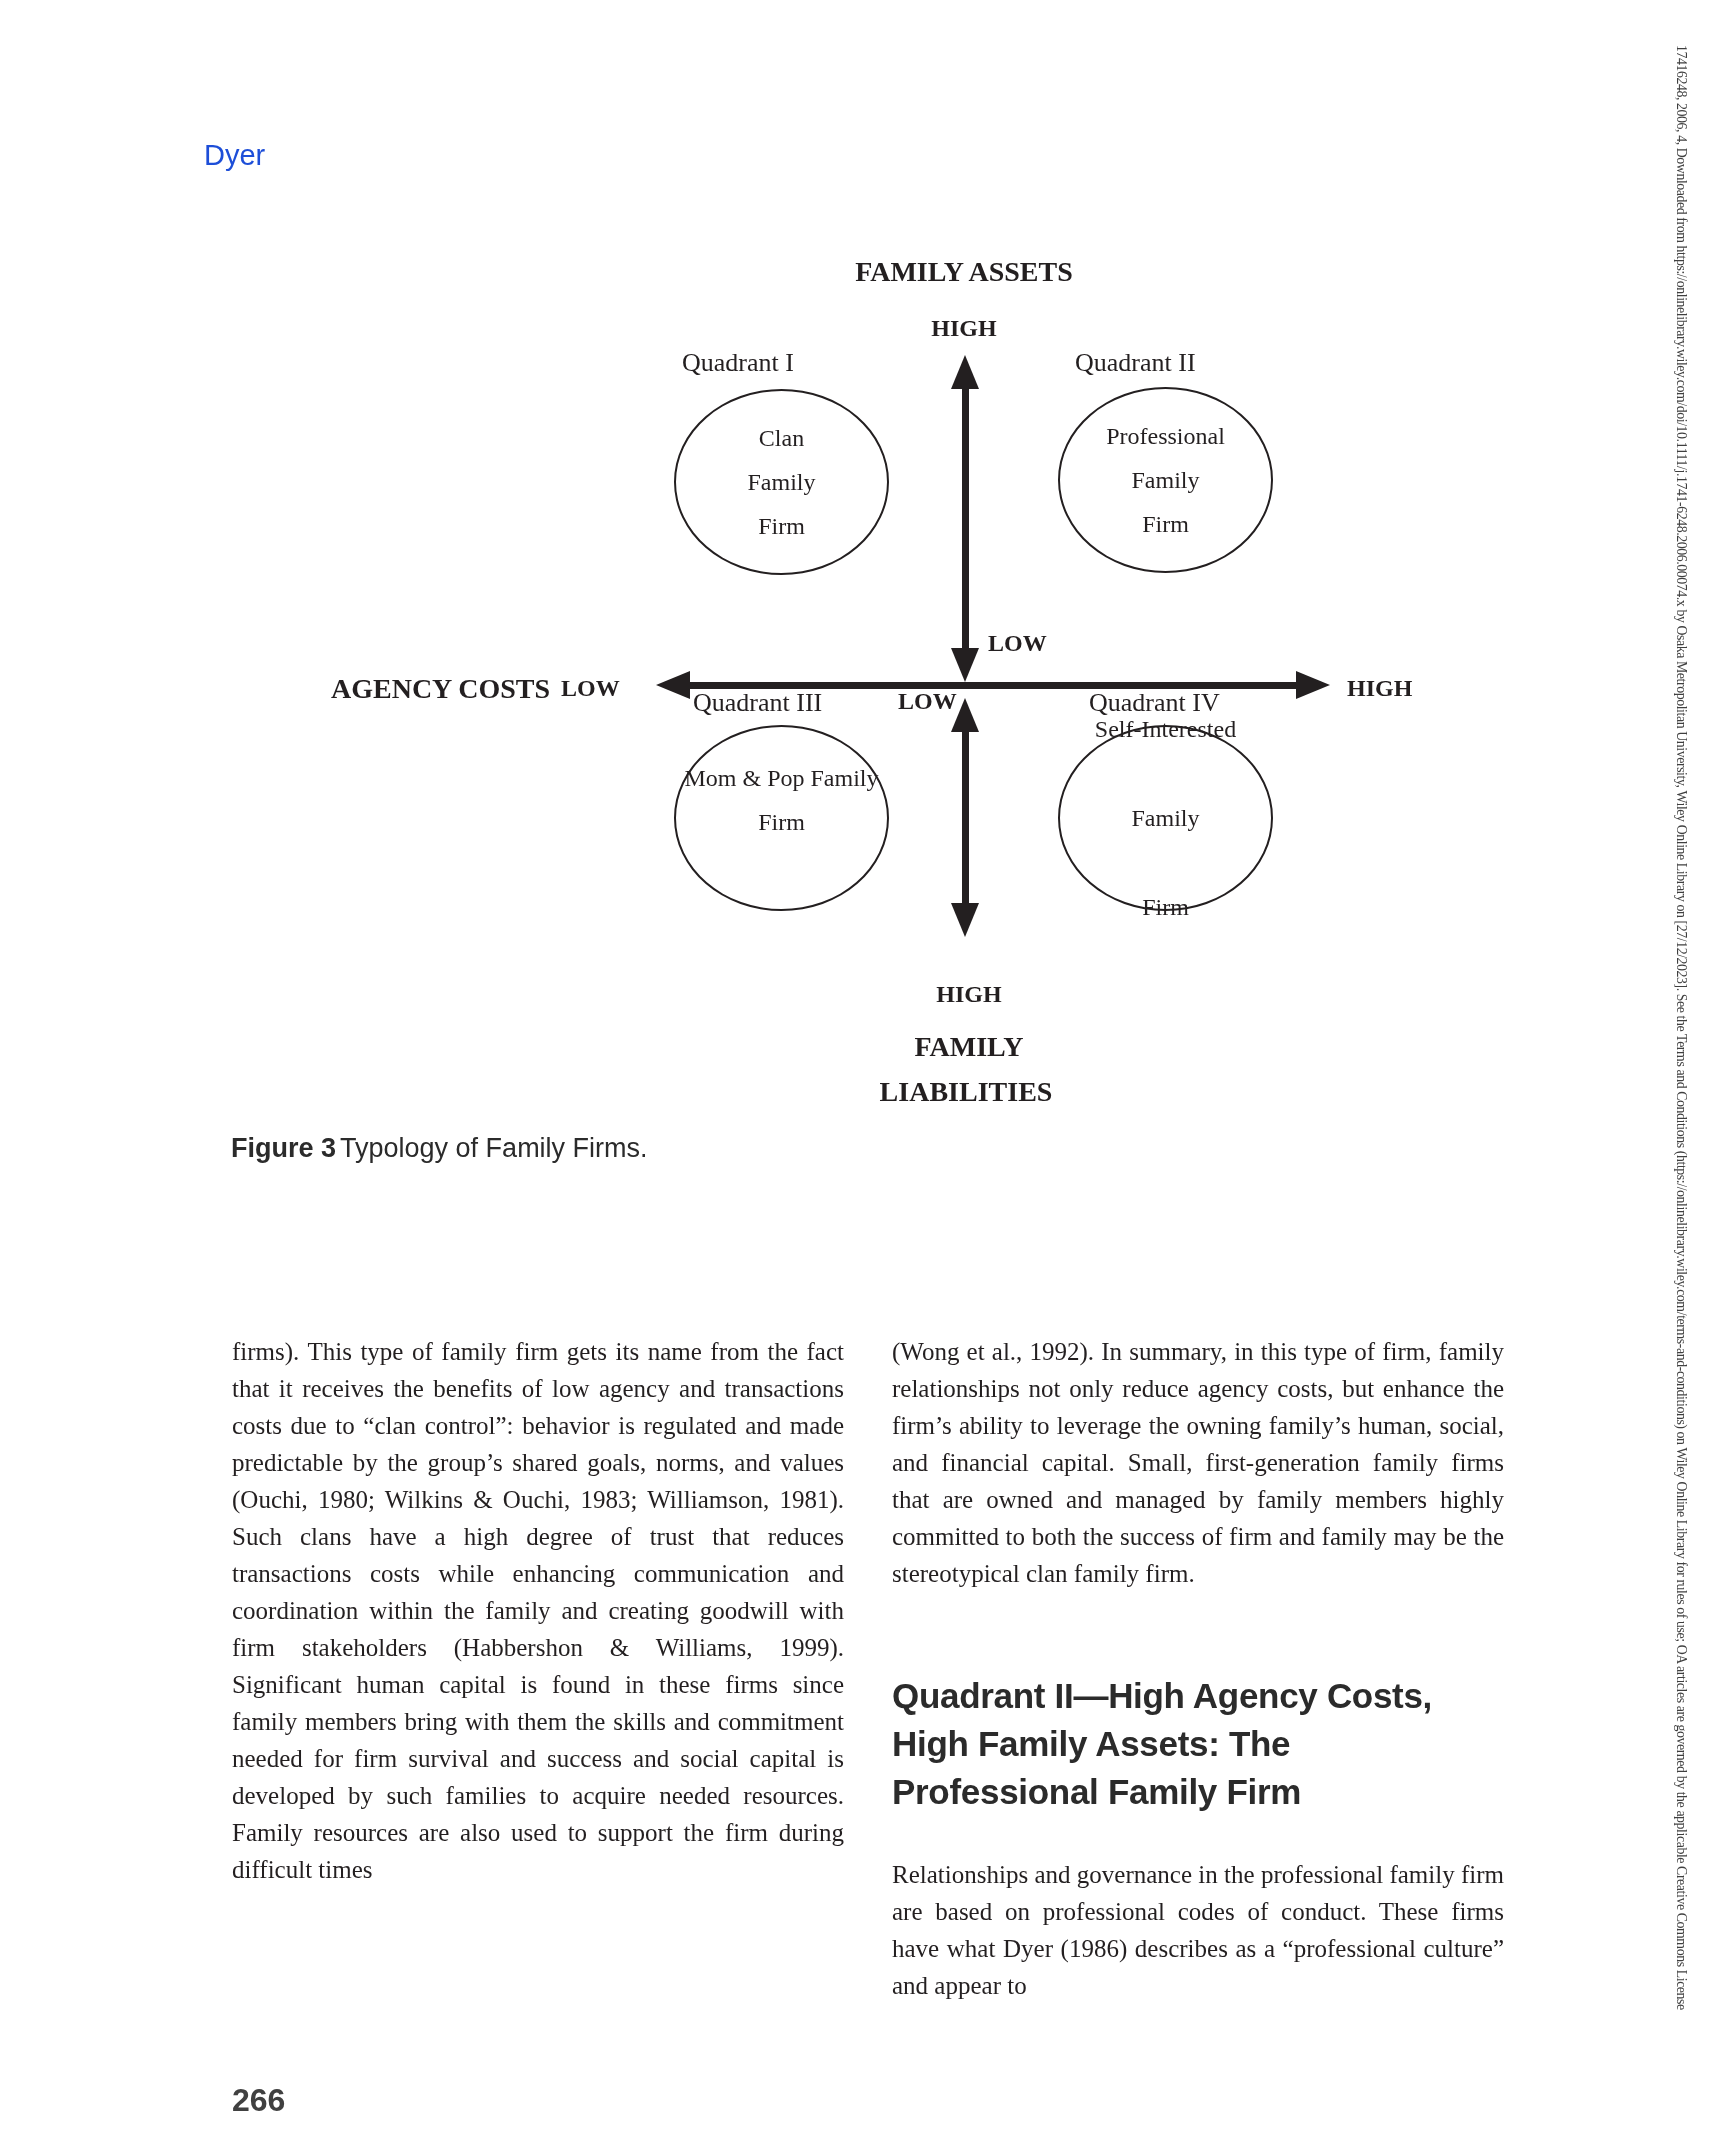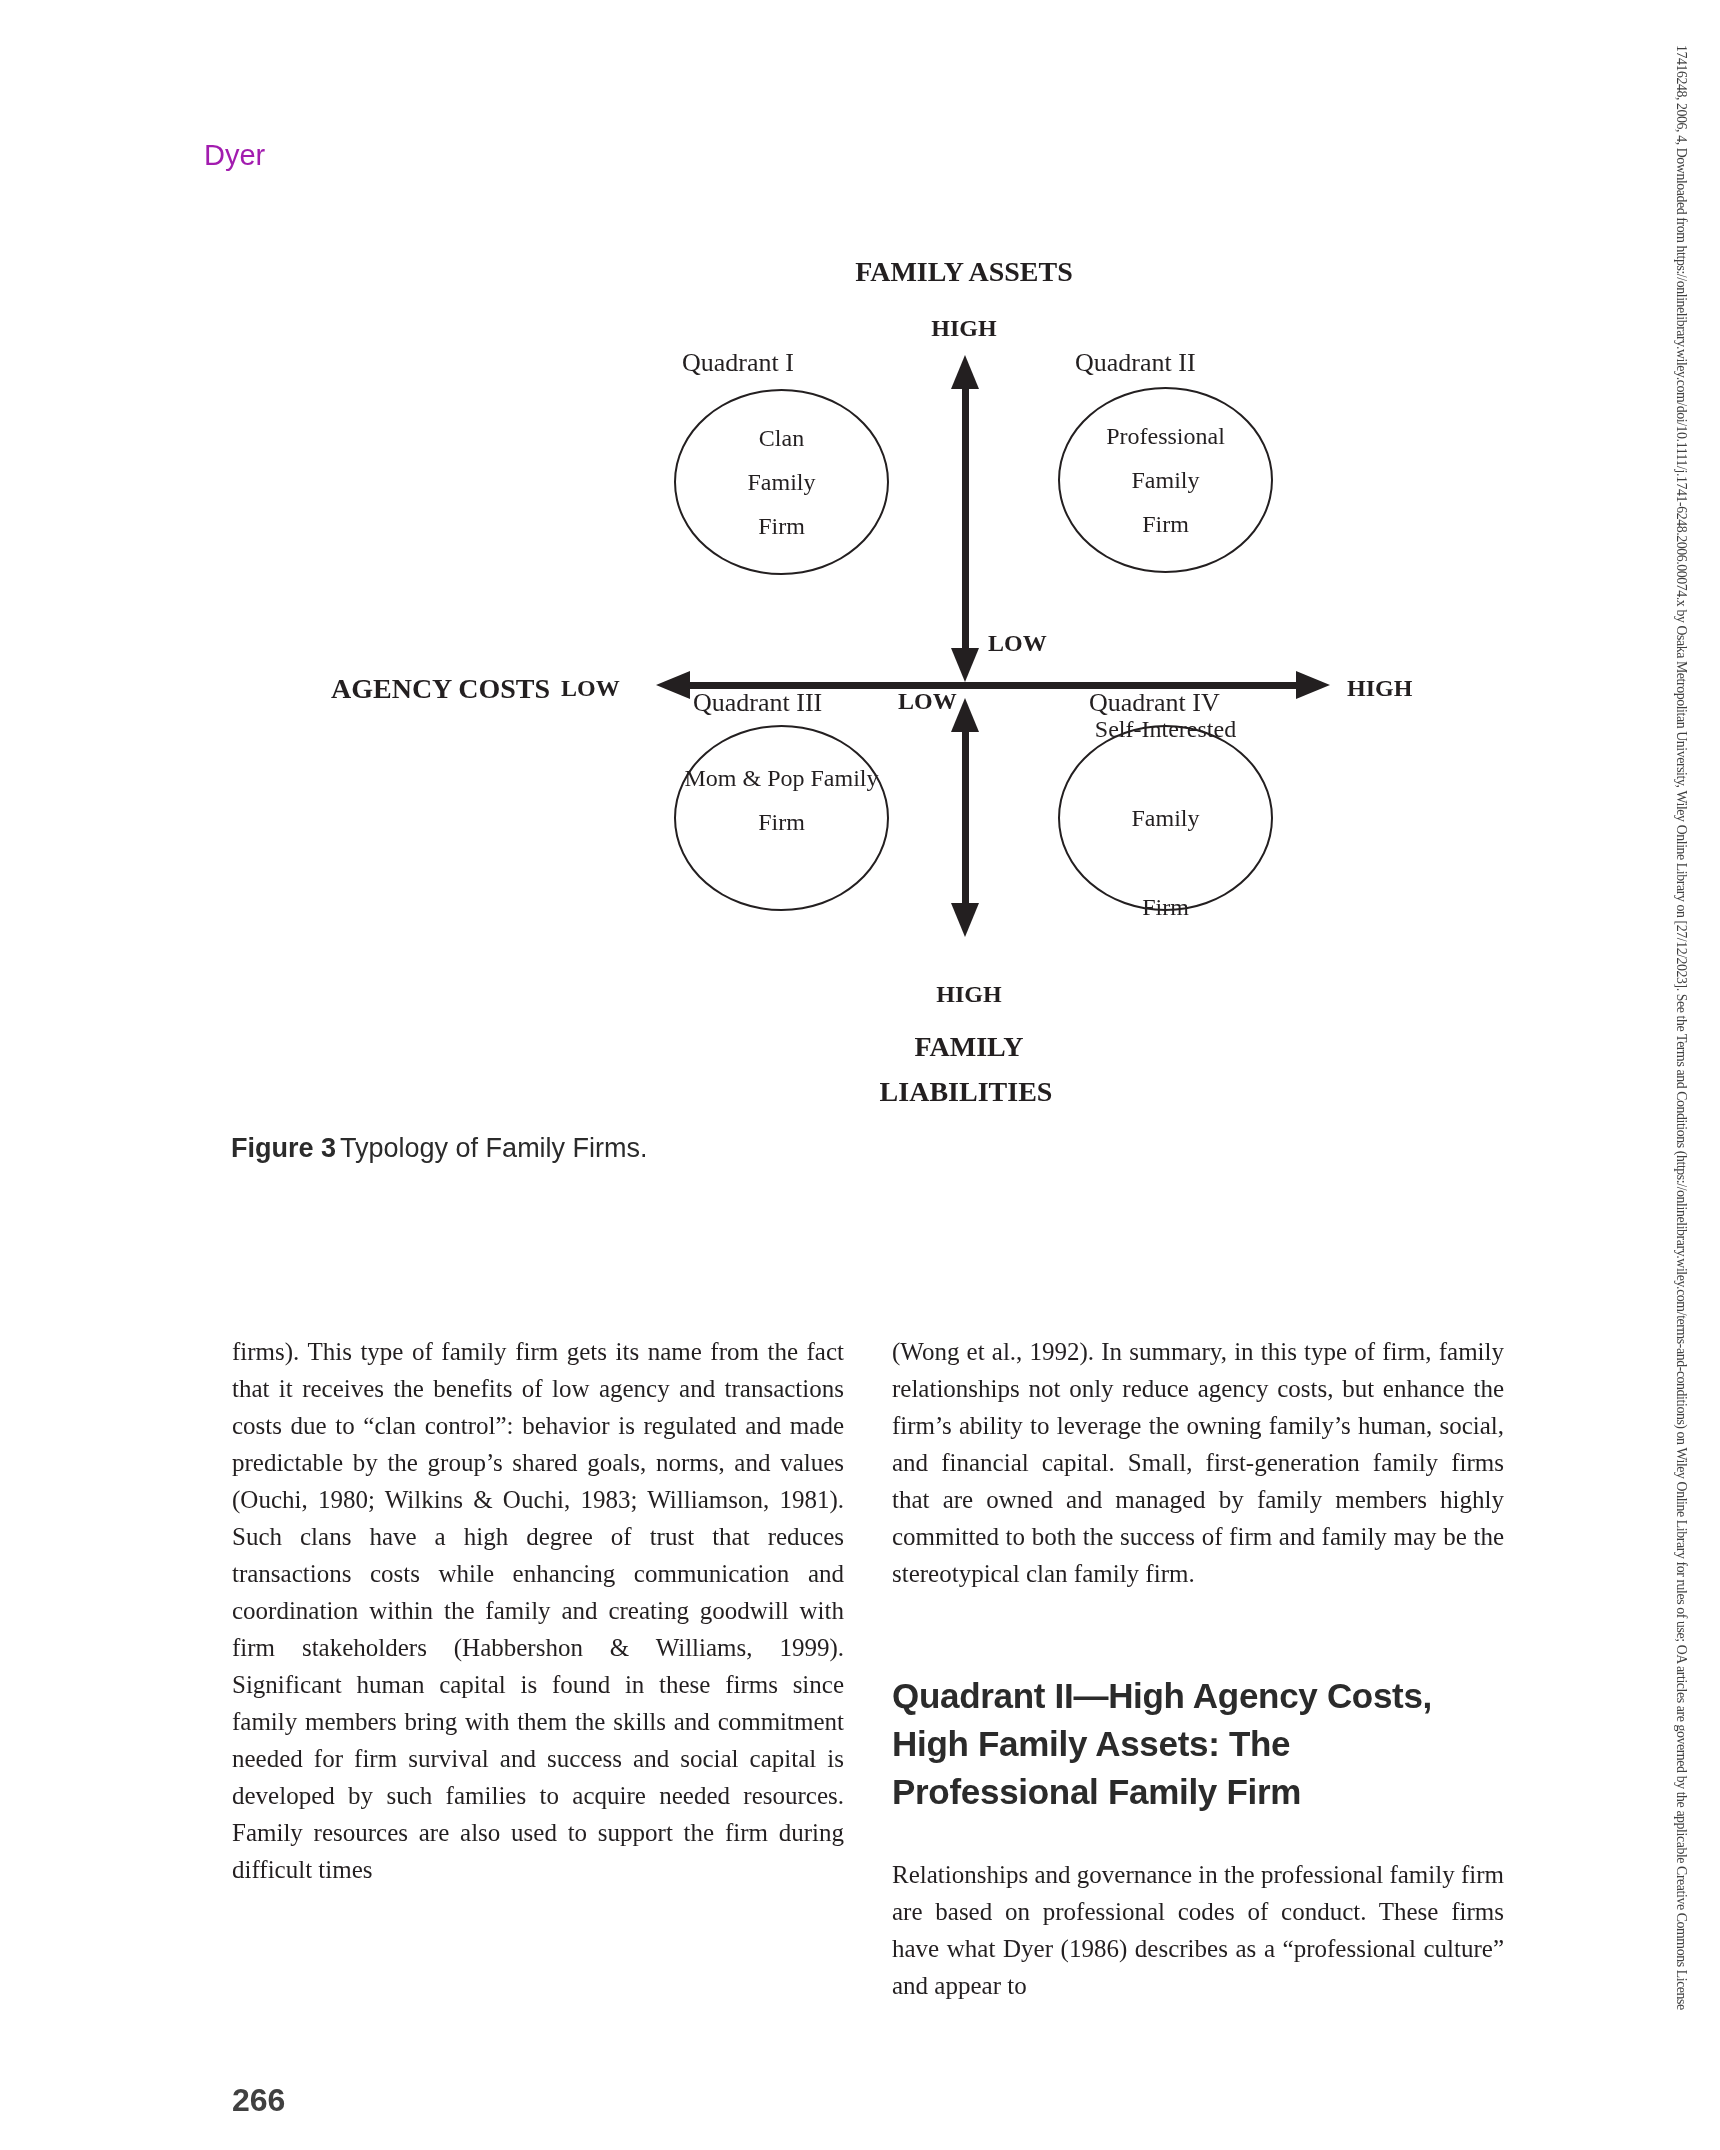--- a/index.html
+++ b/index.html
@@ -6,21 +6,21 @@
   .page{
     position:relative;
     width:1721px;height:2151px;
     background:#ffffff;
     overflow:hidden;
     font-family:"Liberation Serif", serif;
     color:#231f20;
   }
   .abs{position:absolute;}
   
-  .running-head{left:204px;top:139px;font-family:"Liberation Sans",sans-serif;font-size:29px;color:#a21caf;}
+  .running-head{left:204px;top:139px;font-family:"Liberation Sans",sans-serif;font-size:29px;color:#1d4ed8;}
   .page-number{left:232px;top:2082px;font-family:"Liberation Sans",sans-serif;font-size:32px;font-weight:bold;color:#404040;}
   
   .fig-bold{font-weight:bold;font-family:"Liberation Serif",serif;white-space:nowrap;}
   .fs33{font-size:28px;}
   .fs28{font-size:24px;}
   .quad-label{font-size:26px;white-space:nowrap;}
   .centerx{transform:translateX(-50%);}
   .circle{
     border:2.6px solid #231f20;border-radius:50%;
     width:215px;height:186px;box-sizing:border-box;

